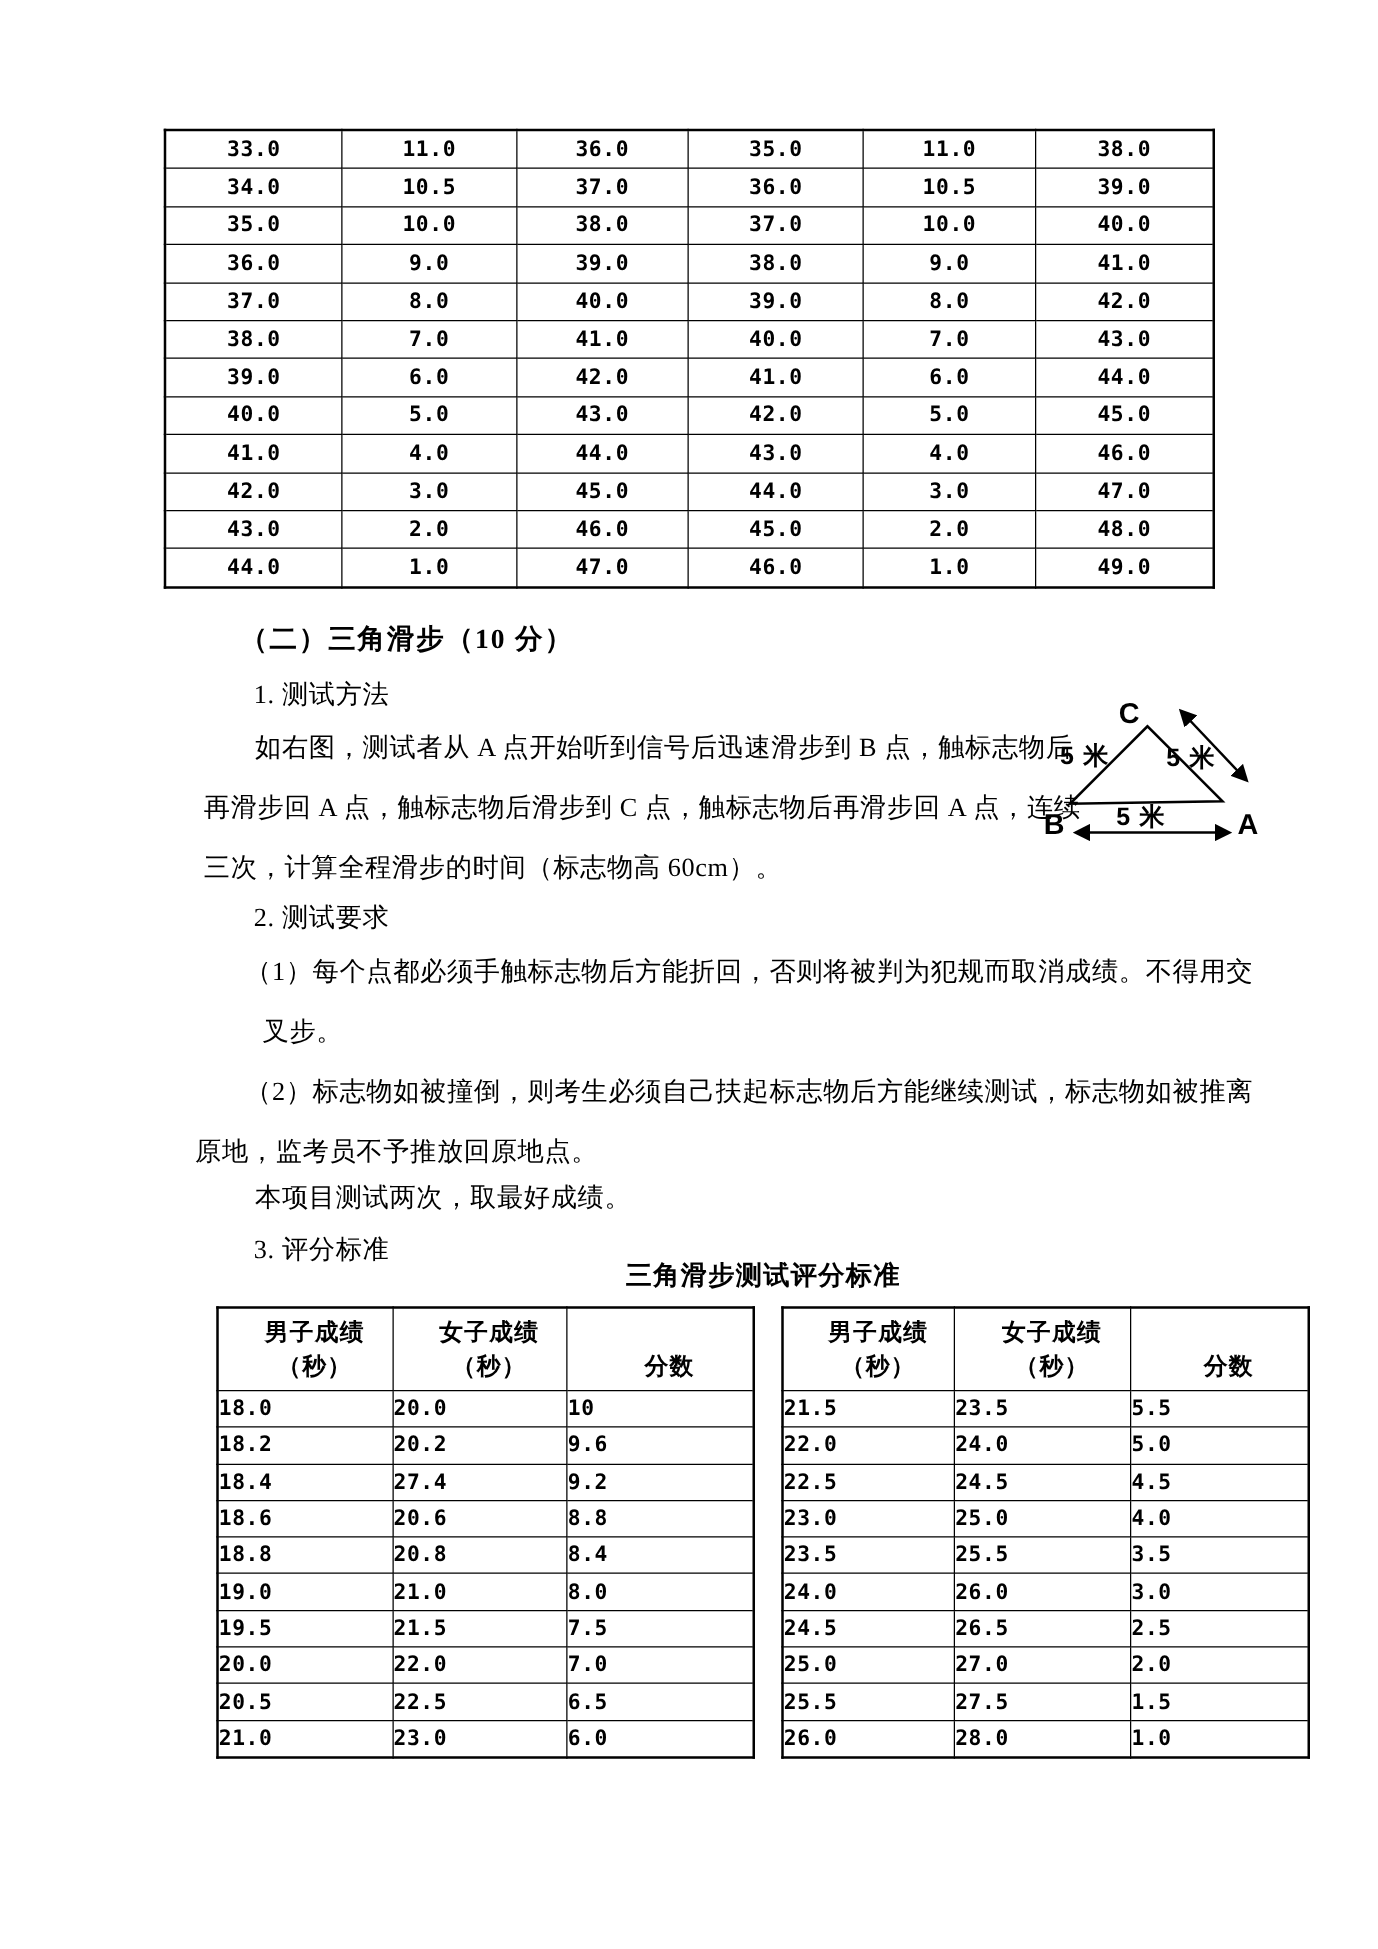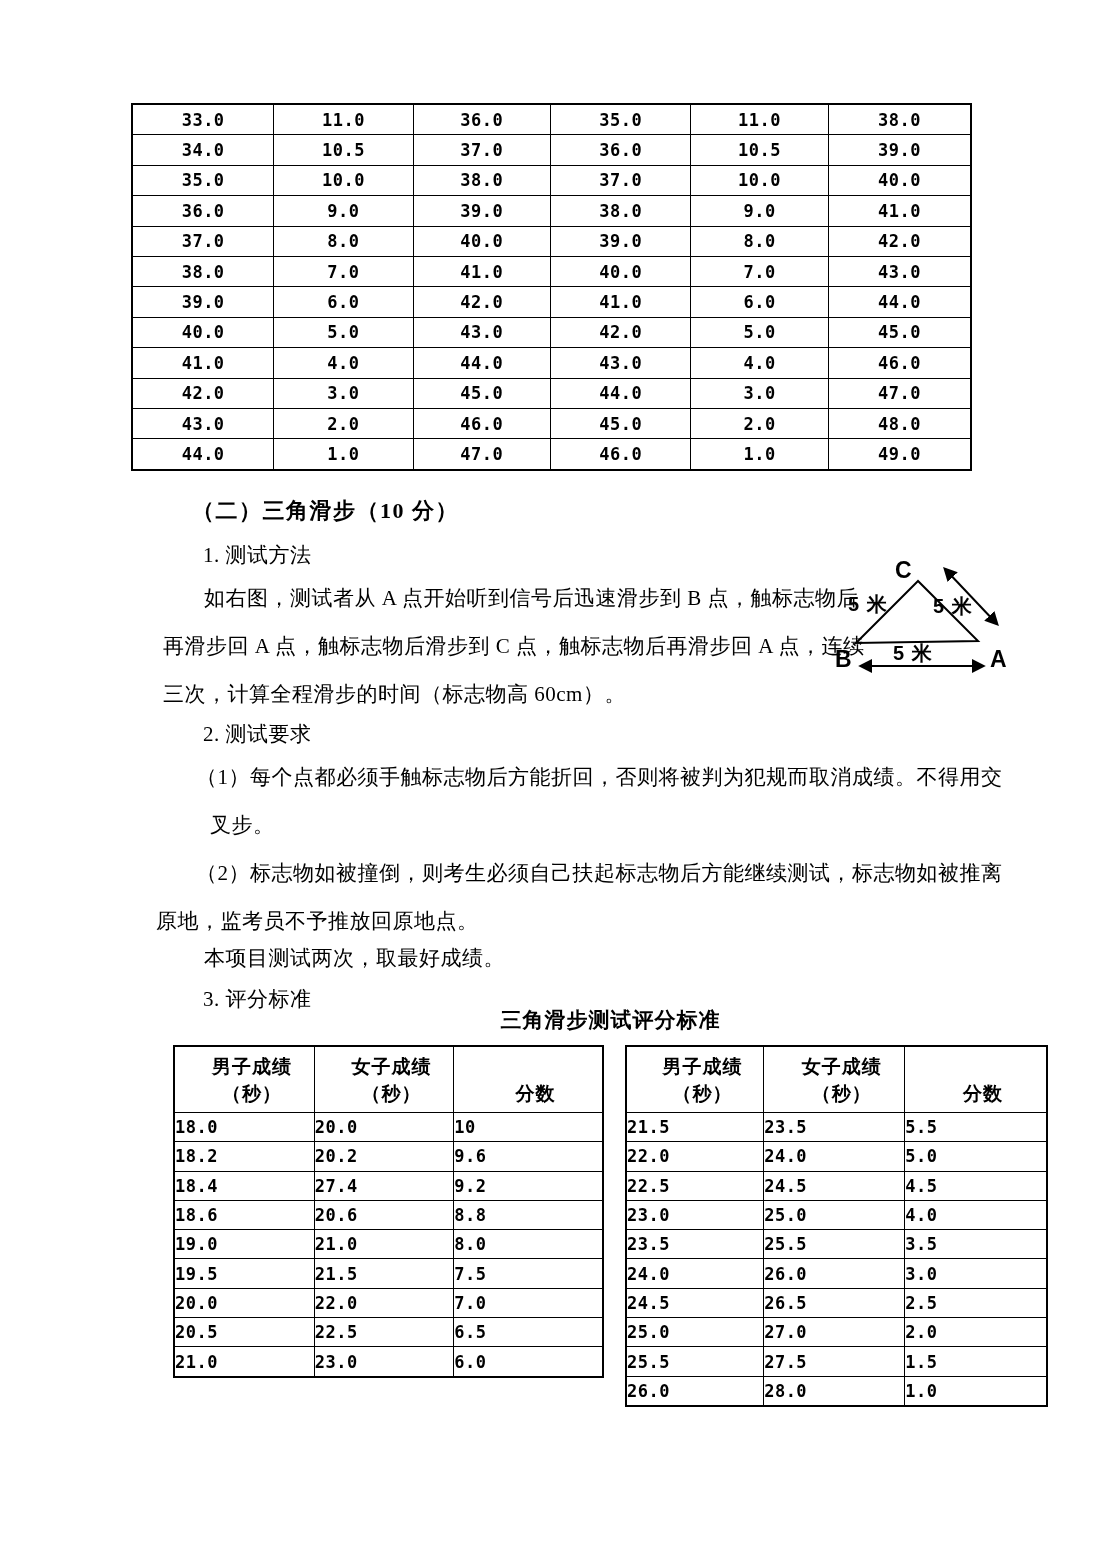--- a/index.html
+++ b/index.html
@@ -257,20 +257,25 @@
         <td>18.4</td>
         <td>27.4</td>
         <td>9.2</td>
       </tr>
       <tr>
         <td>18.6</td>
         <td>20.6</td>
         <td>8.8</td>
       </tr>
       <tr>
+        <td>18.8</td>
+        <td>20.8</td>
+        <td>8.4</td>
+      </tr>
+      <tr>
         <td>19.0</td>
         <td>21.0</td>
         <td>8.0</td>
       </tr>
       <tr>
         <td>19.5</td>
         <td>21.5</td>
         <td>7.5</td>
       </tr>
       <tr>

